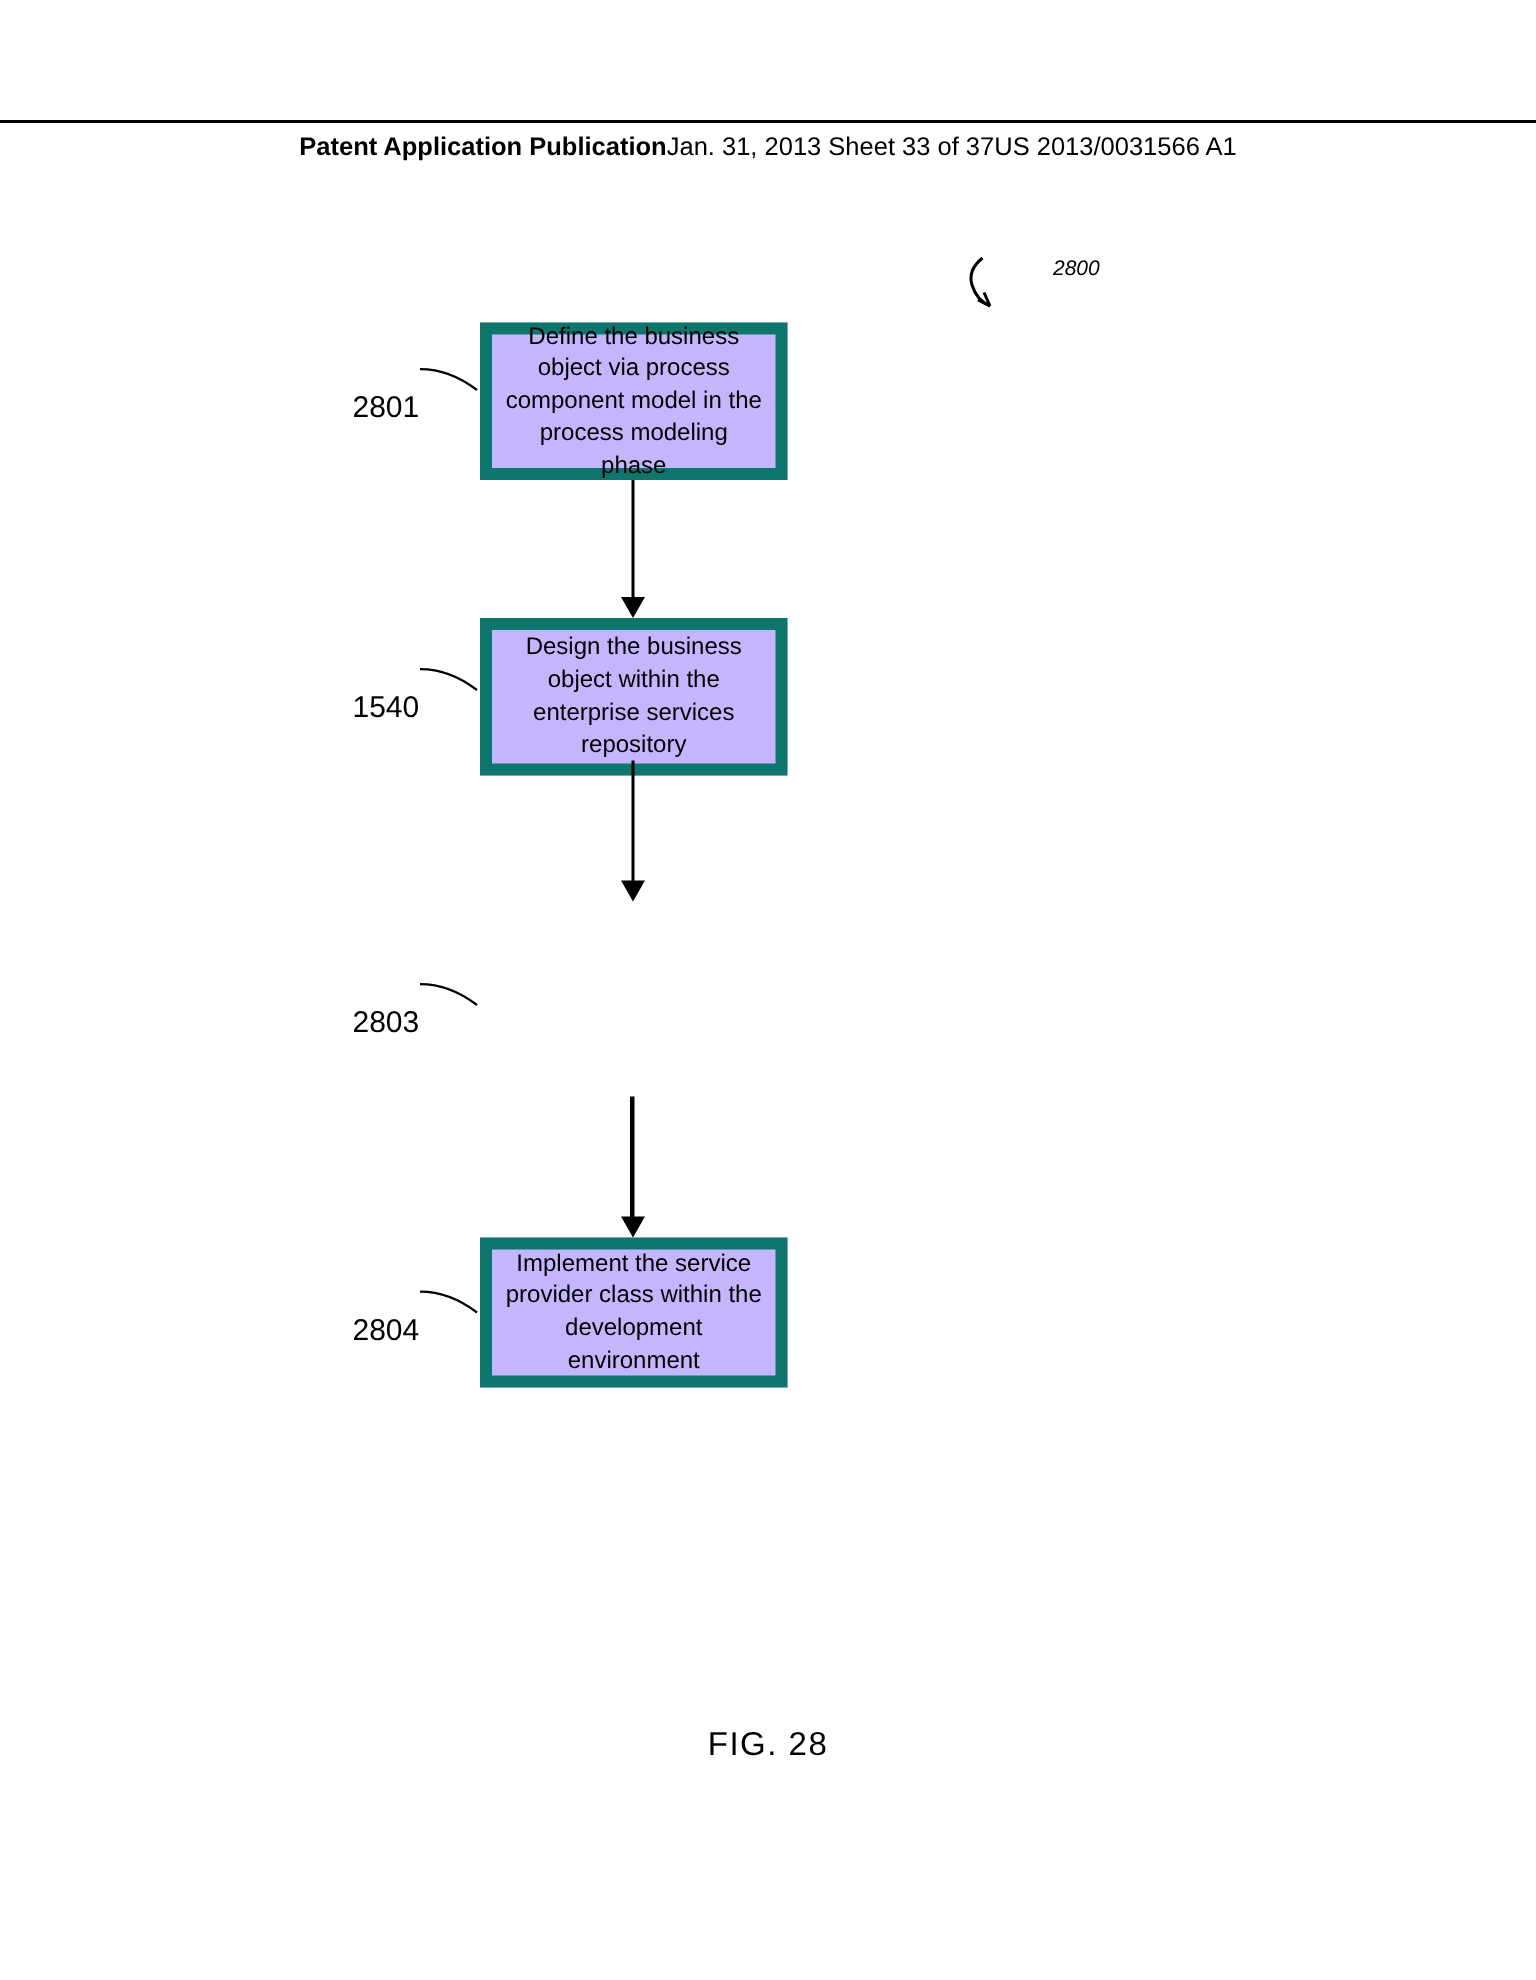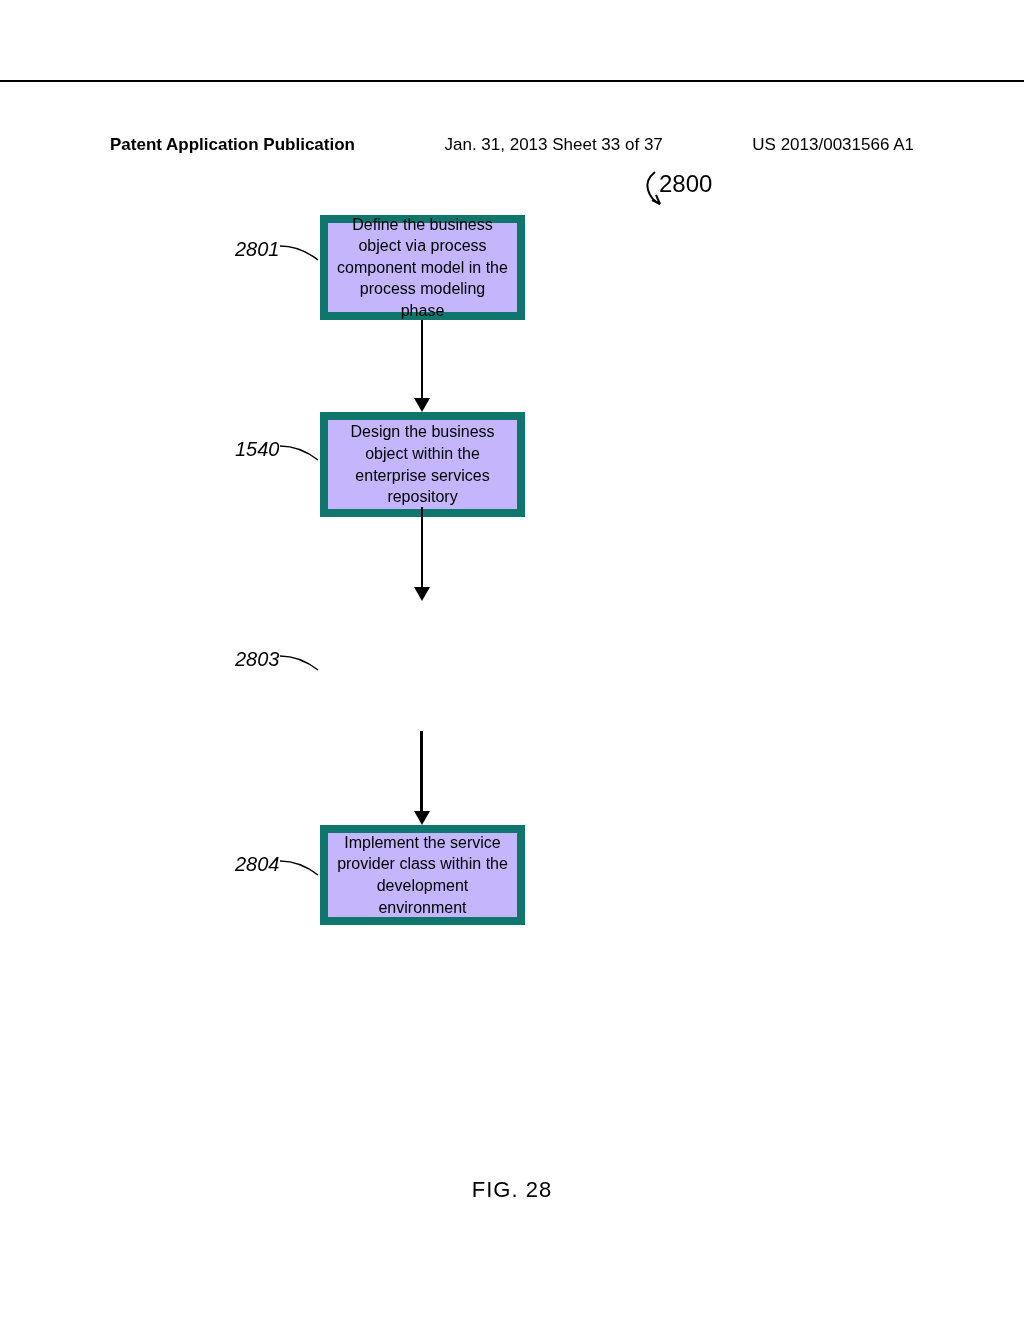--- a/index.html
+++ b/index.html
@@ -13,40 +13,40 @@
   .header {
     position: absolute;
     top: 80px;
     left: 0;
     width: 100%;
     border-top: 2px solid #000;
     padding-top: 6px;
   }
   .header-row {
     display: flex;
-    justify-content: space-between;
+    justify-content: center;
     font-size: 17px;
     padding: 0 110px;
-    margin-top: 47px;
   }
   .header-left { font-weight: bold; }
   .header-mid { }
   .header-right { }
   .diagram {
     position: absolute;
     top: 160px;
     left: 0;
     width: 100%;
     height: 920px;
   }
   .ref-main {
     position: absolute;
     top: 10px;
-    left: 659px;
-    font-size: 24px;
+    left: 702px;
+    font-style: italic;
+    font-size: 14px;
   }
   .ref-main-bracket {
     position: absolute;
     top: 10px;
     left: 640px;
   }
   .step-box {
     position: absolute;
     left: 320px;
     width: 205px;
@@ -55,23 +55,23 @@
     display: flex;
     align-items: center;
     justify-content: center;
     text-align: center;
     font-size: 16px;
     padding: 10px 8px;
     line-height: 1.35;
   }
   .step-label {
     position: absolute;
-    font-style: italic;
     font-size: 20px;
     text-align: right;
+    margin-top: 23px;
   }
   .label-connector {
     position: absolute;
     width: 40px;
     height: 20px;
   }
   .arrow-down {
     position: absolute;
     left: 421px;
     width: 2px;
@@ -86,21 +86,20 @@
     border-right: 8px solid transparent;
     border-top: 14px solid #000;
   }
   .fig-caption {
     position: absolute;
     top: 1150px;
     width: 100%;
     text-align: center;
     font-size: 22px;
     letter-spacing: 1px;
-    margin-top: 27px;
   }
 </style>
 </head>
 <body>
 
 <div class="header">
   <div class="header-row">
     <span class="header-left">Patent Application Publication</span>
     <span class="header-mid">Jan. 31, 2013  Sheet 33 of 37</span>
     <span class="header-right">US 2013/0031566 A1</span>

